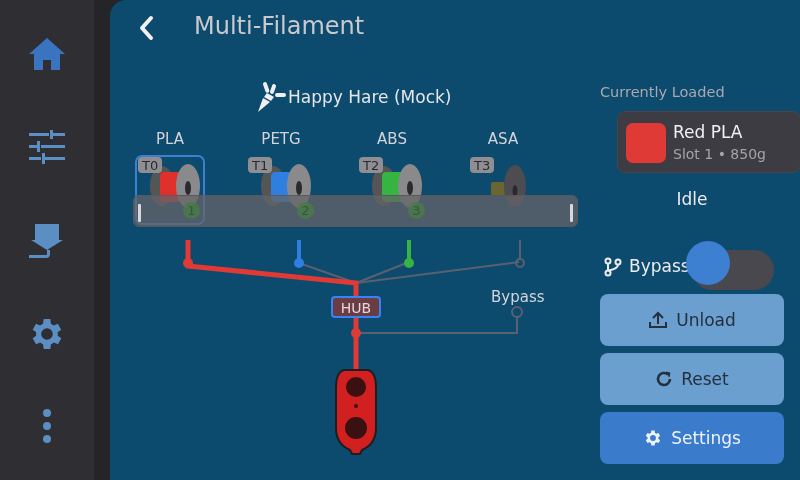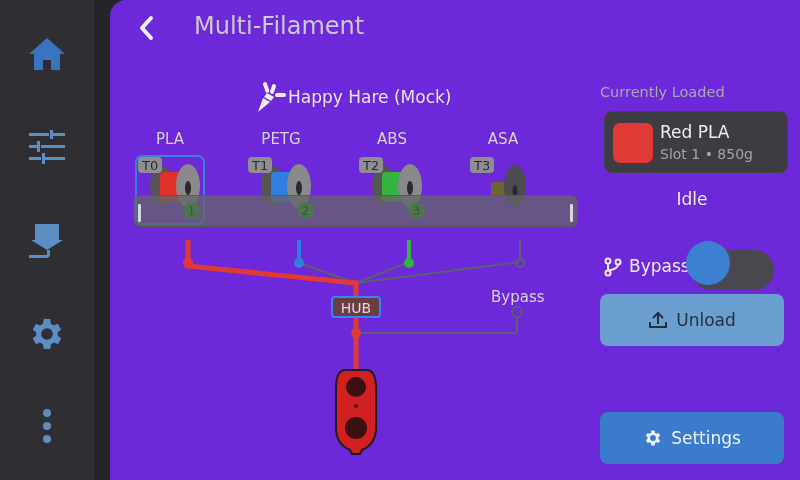--- a/index.html
+++ b/index.html
@@ -1,35 +1,35 @@
 <!DOCTYPE html>
 <html><head>
 <meta charset="utf-8">
 <style>
   * { box-sizing: border-box; margin: 0; padding: 0; }
   html, body { width: 800px; height: 480px; overflow: hidden; background: #252529; font-family: "DejaVu Sans", sans-serif; }
   .root { position: relative; width: 800px; height: 480px; }
   .sidebar { position: absolute; left: 0; top: 0; width: 94px; height: 480px; background: #2e2e33; }
   .nav-item { position: absolute; left: 0; width: 94px; height: 80px; display: flex; align-items: center; justify-content: center; cursor: pointer; }
-  .panel { position: absolute; left: 110px; top: 0; width: 690px; height: 480px; background: #6d28d9; border-top-left-radius: 16px; }
+  .panel { position: absolute; left: 110px; top: 0; width: 690px; height: 480px; background: #0c4a6e; border-top-left-radius: 16px; }
   .back-btn { position: absolute; left: 20px; top: 10px; width: 32px; height: 36px; display:flex; align-items:center; justify-content:center; cursor:pointer; }
   .page-title { position: absolute; left: 84px; top: 12px; font-size: 24px; color: #c9c9ce; }
   .unit-name { position: absolute; left: 144px; top: 80px; display: flex; align-items: center; color: #e6e6ea; font-size: 17px; }
   .slot-label { position: absolute; top: 130px; width: 70px; text-align: center; color: #d4d4d8; font-size: 15px; }
   .slot { position: absolute; top: 155px; width: 70px; height: 70px; border-radius: 7px; cursor: pointer; }
   .slot.active { border: 2px solid #3d7fd1; }
   .tool-badge { position: absolute; top: 157px; height: 16px; padding: 0 4px; background: #8e8e93; color: #2a2a2e; font-size: 13px; line-height: 18px; border-radius: 4px; }
   .rail { position: absolute; left: 23px; top: 195px; width: 445px; height: 32px; background: rgba(100,100,104,0.75); border: 1px solid #58585d; border-radius: 6px; }
   .rail-tick { position: absolute; top: 8px; width: 3px; height: 18px; background: #d8d8dc; border-radius: 1px; }
   .gate-num { position: absolute; top: 202px; width: 17px; height: 17px; border-radius: 50%; background: #4a7a4a; color: #2f5a30; font-size: 13px; line-height: 17px; text-align: center; opacity: .85; }
   .hub-badge { position: absolute; left: 221px; top: 296px; width: 50px; height: 22px; background: #6a3c44; border: 2px solid #3b82f6; border-radius: 4px; color: #e7d7da; font-size: 14px; line-height: 20px; text-align: center; }
   .bypass-text { position: absolute; left: 381px; top: 288px; color: #d4d4d8; font-size: 15px; }
   .right { position: absolute; left: 490px; top: 0; width: 200px; height: 480px; }
   .cl-title { position: absolute; left: 0; top: 84px; color: #a9a9ae; font-size: 14.5px; }
-  .cl-card { position: absolute; left: 4px; top: 111px; width: 184px; height: 62px; border: 1px solid #45454b; border-radius: 8px; background: #3c3c42; }
+  .cl-card { position: absolute; left: 17px; top: 111px; width: 184px; height: 62px; border: 1px solid #45454b; border-radius: 8px; background: #3c3c42; }
   .cl-swatch { position: absolute; left: 8px; top: 11px; width: 40px; height: 40px; border-radius: 7px; }
   .cl-name { position: absolute; left: 55px; top: 10px; color: #f0f0f2; font-size: 17px; }
   .cl-sub { position: absolute; left: 55px; top: 34px; color: #a4a4a9; font-size: 14px; }
   .status { position: absolute; left: 0; top: 189px; width: 184px; text-align: center; color: #ececef; font-size: 17px; }
   .bypass-row { position: absolute; left: 0; top: 246px; width: 184px; height: 40px; }
   .bypass-label { position: absolute; left: 29px; top: 10px; color: #ececef; font-size: 17px; }
   .toggle { position: absolute; left: 92px; top: 4px; width: 82px; height: 40px; background: #48484e; border-radius: 20px; cursor: pointer; }
   .toggle-knob { position: absolute; left: 86px; top: 241px; width: 44px; height: 44px; background: #3d7fd1; border-radius: 50%; }
   .btn { position: absolute; left: 0; width: 184px; height: 52px; border-radius: 8px; display: flex; align-items: center; justify-content: center; gap: 8px; font-size: 17px; cursor: pointer; }
   .btn.light { background: #6a9fd0; color: #24303c; }
@@ -205,20 +205,27 @@
     </div>
     <div class="toggle-knob" style="left:576px"></div>
 
     <div class="btn light" style="left:490px;top:294px">
       <svg width="20" height="18" viewBox="0 0 20 18" fill="none" stroke="#24303c" stroke-width="2">
           <path d="M10 13 V2 M5 7 L10 2 L15 7"></path>
           <path d="M2 11 V16 H18 V11"></path>
         </svg>
       <span>Unload</span>
     </div>
+    <div class="btn light" style="left:490px;top:353px">
+      <svg width="18" height="18" viewBox="0 0 18 18" fill="none" stroke="#24303c" stroke-width="2.6">
+          <path d="M15 9 A6 6 0 1 1 13 4.5"></path>
+          <path d="M11 2 L15 3 L14 7" fill="#24303c" stroke-width="1"></path>
+        </svg>
+      <span>Reset</span>
+    </div>
     <div class="btn primary" style="left:490px;top:412px">
       <svg width="20" height="20" viewBox="0 0 24 24">
           <path fill="#eef3fa" d="M19.4 13a7.5 7.5 0 0 0 0-2l2.1-1.6-2-3.5-2.5 1a7 7 0 0 0-1.7-1L15 3h-4l-.4 2.9a7 7 0 0 0-1.7 1l-2.5-1-2 3.5L6.5 11a7.5 7.5 0 0 0 0 2l-2.1 1.6 2 3.5 2.5-1a7 7 0 0 0 1.7 1L11 21h4l.4-2.9a7 7 0 0 0 1.7-1l2.5 1 2-3.5zM13 15.5A3.5 3.5 0 1 1 13 8.5a3.5 3.5 0 0 1 0 7z" transform="translate(-1 0)"></path>
         </svg>
       <span>Settings</span>
     </div>
   </section>
 </div>
 
 </body></html>

